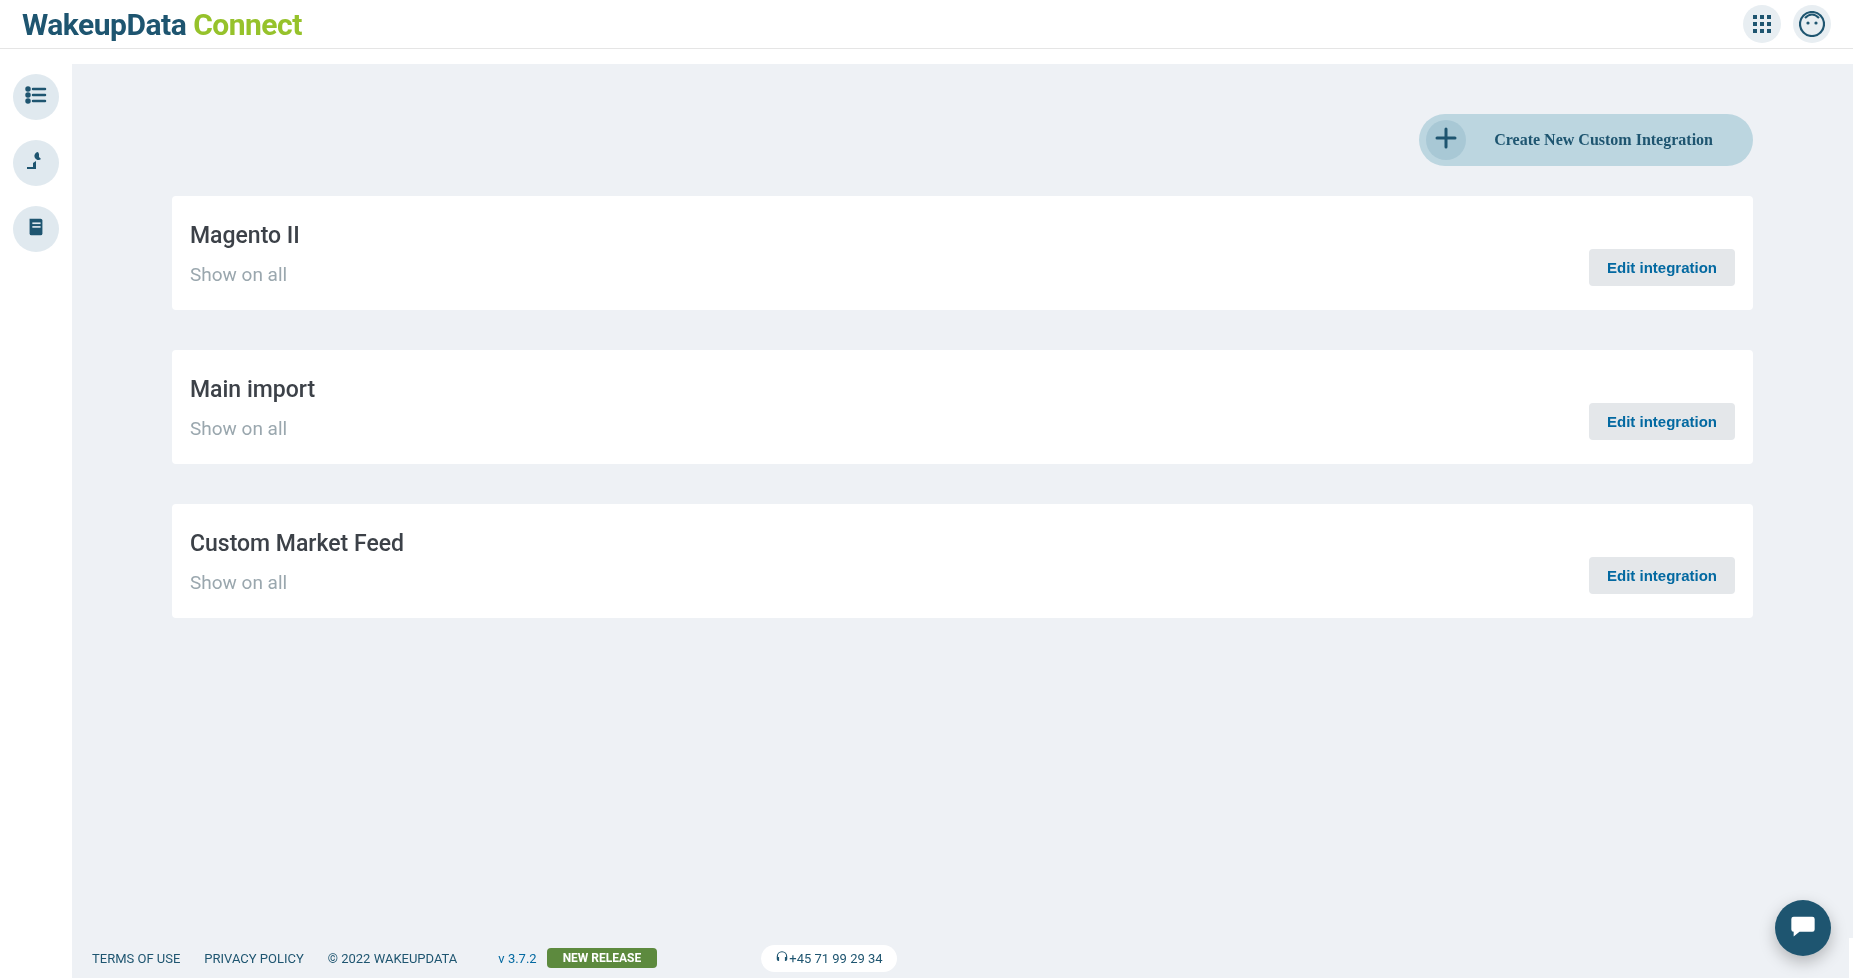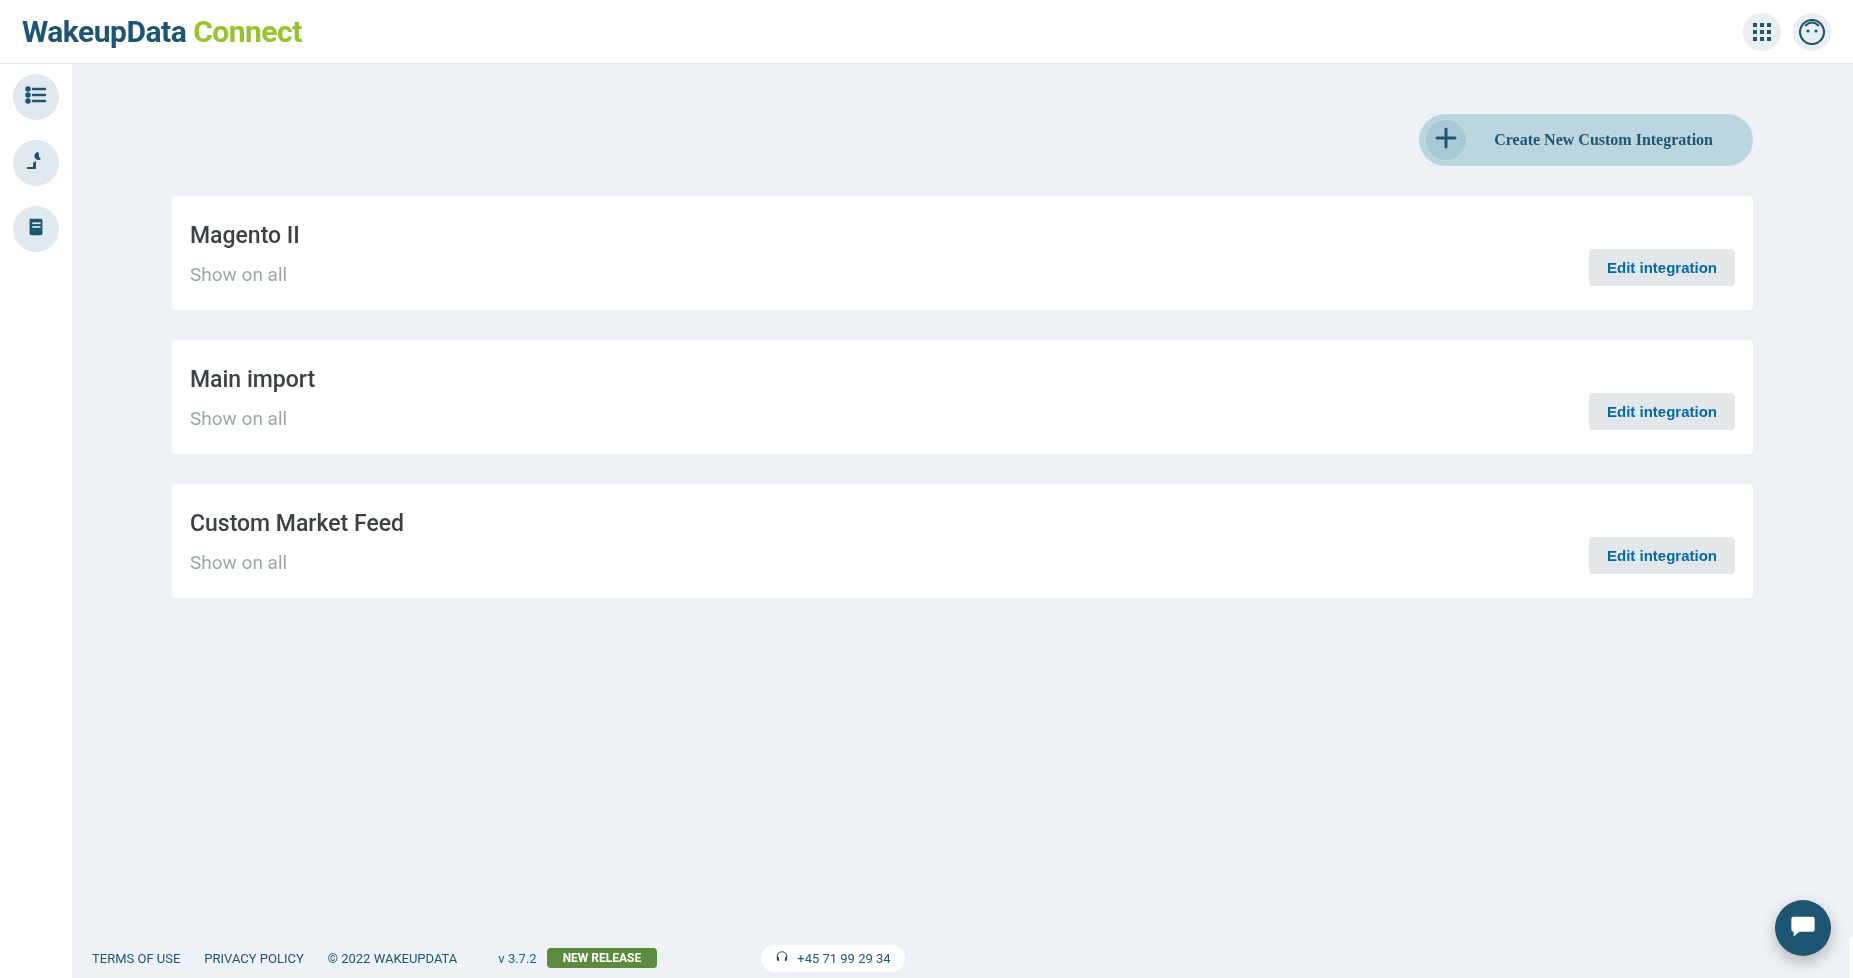--- a/index.html
+++ b/index.html
@@ -9,21 +9,21 @@
     background: #fff;
     color: #333;
     overflow: hidden;
   }
 
   
   .header {
     display: flex;
     align-items: center;
     justify-content: space-between;
-    height: 64px;
+    height: 49px;
     padding: 0 22px;
     background: #fff;
     border-bottom: 1px solid #e5e5e5;
   }
   .logo {
     font-size: 30px;
     font-weight: 700;
     letter-spacing: -0.5px;
   }
   .logo .w1 { color: #1e5570; }
@@ -107,21 +107,21 @@
   .create-btn .label {
     color: #1e5570;
     font-weight: 700;
     font-size: 16px;
   }
 
   .card {
     background: #fff;
     border-radius: 4px;
     padding: 26px 18px 24px 18px;
-    margin-bottom: 30px;
+    margin-bottom: 40px;
     display: flex;
     justify-content: space-between;
     align-items: flex-end;
   }
   .card-left { display:flex; flex-direction:column; gap:14px;}
   .card-title {
     font-size: 23px;
     font-weight: 500;
     color: #3c4148;
   }
@@ -163,21 +163,20 @@
     color: #fff;
     font-weight: 700;
     padding: 3px 16px;
     border-radius: 4px;
     font-size: 12px;
     margin-left: -14px;
   }
   .phone-pill {
     display: flex;
     align-items: center;
-    gap: 8px;
     background: #fff;
     border-radius: 999px;
     padding: 5px 14px;
     margin-left: 80px;
     color: #1e5570;
     cursor:pointer;
   }
 
   
   .chat-fab {

